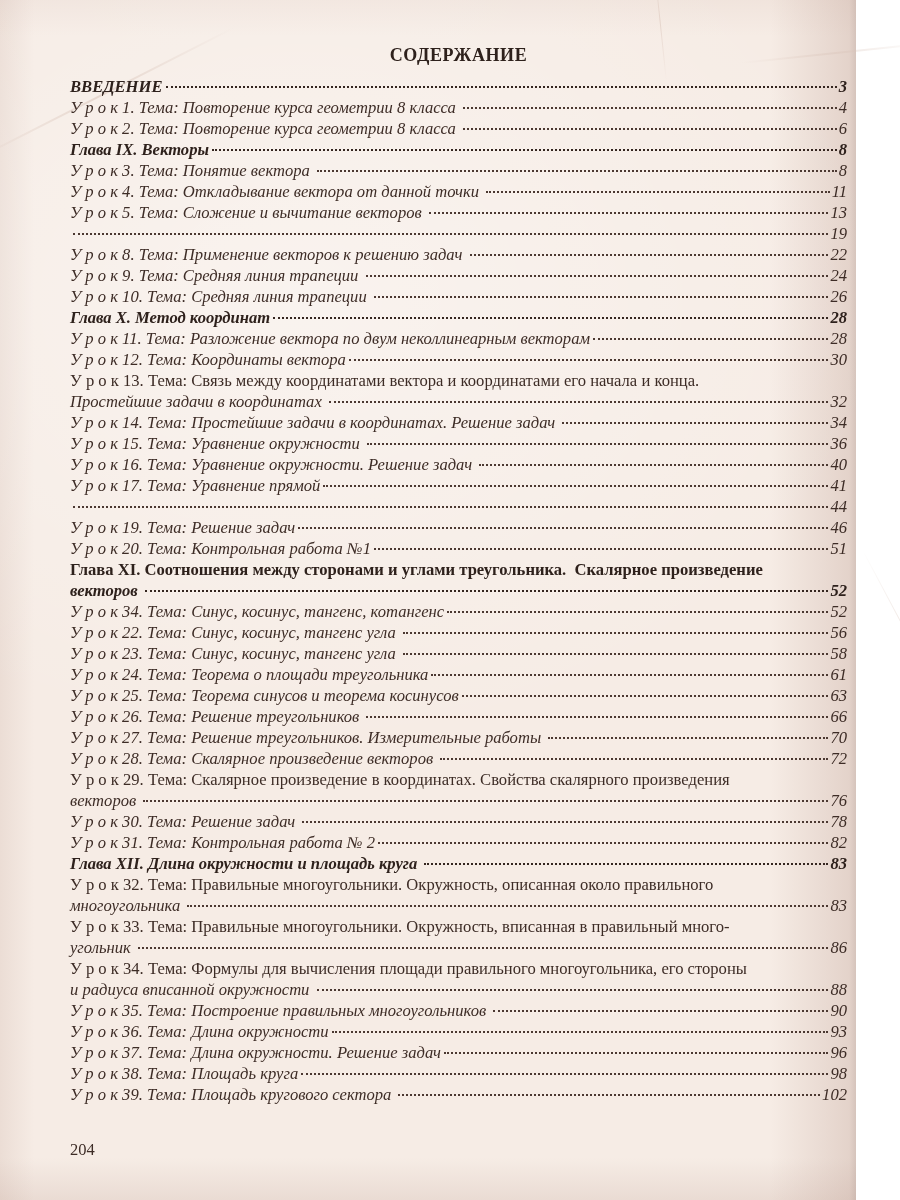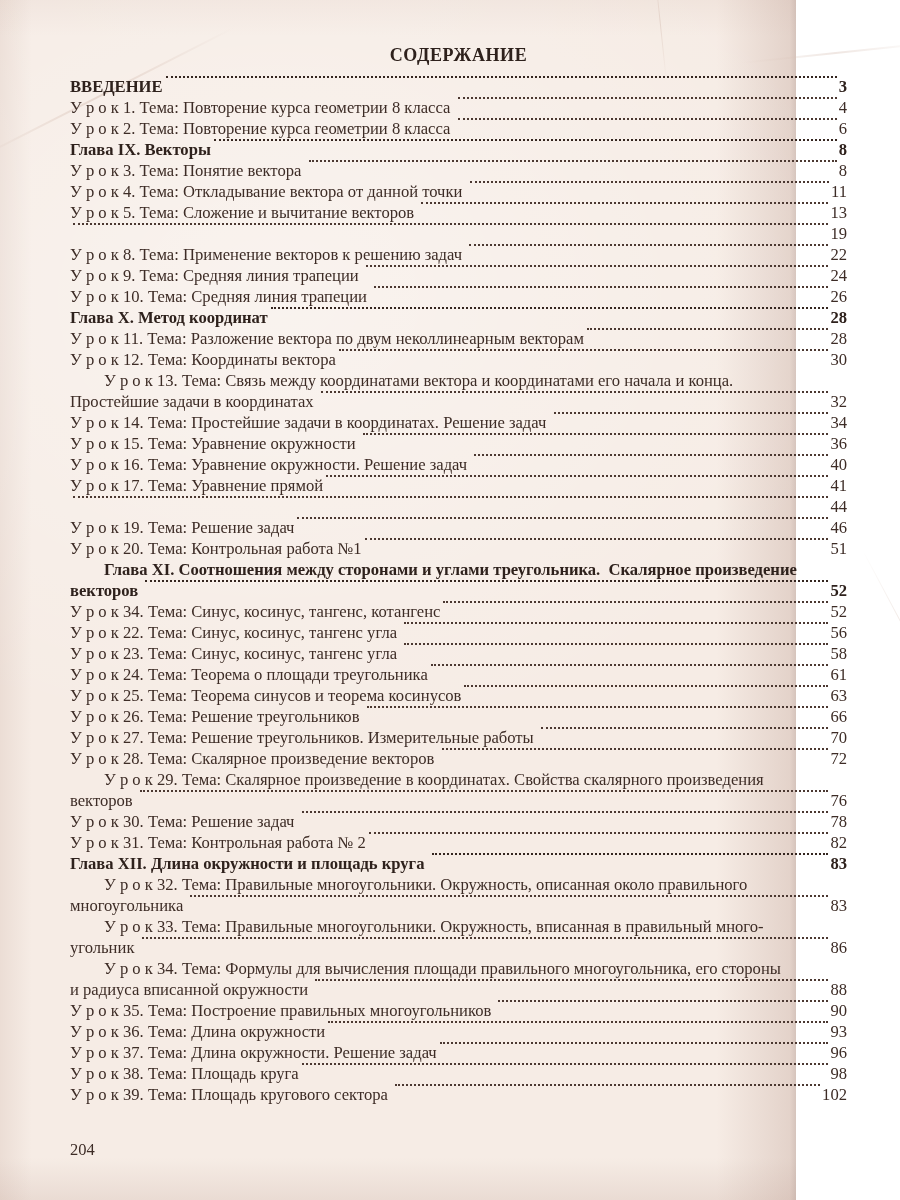--- a/index.html
+++ b/index.html
@@ -11,21 +11,21 @@
   * { box-sizing: border-box; }
   html, body { margin: 0; padding: 0; }
   body {
     width: 900px; height: 1200px;
     font-family: "Liberation Serif", "DejaVu Serif", serif;
     color: var(--ink);
     overflow: hidden;
   }
   .paper {
     position: relative;
-    width: 796px; height: 1200px;
+    width: 856px; height: 1200px;
     background:
       radial-gradient(ellipse 900px 700px at 35% 25%, rgba(255,255,255,0.38), rgba(255,255,255,0) 65%),
       linear-gradient(90deg, rgba(201,172,160,0) 90%, rgba(185,152,140,0.30) 99.2%, rgba(160,130,120,0.38) 100%),
       linear-gradient(270deg, rgba(201,172,160,0) 96%, rgba(197,168,156,0.22) 100%),
       linear-gradient(0deg, rgba(190,160,148,0.22) 0%, rgba(190,160,148,0) 3.5%),
       linear-gradient(180deg, rgba(216,192,182,0.18) 0%, rgba(216,192,182,0) 3%),
       var(--paper);
   }
   .crease {
     position: absolute;
@@ -52,22 +52,22 @@
     font-weight: bold;
     letter-spacing: 0.6px;
     color: var(--ink-bold);
   }
   .toc {
     font-size: 16.6px;
     line-height: 21px;
   }
   .entry { font-weight: normal; }
   .entry.bold { font-weight: bold; color: var(--ink-bold); }
-  .tline { white-space: pre-wrap; margin-left: 34px; }
-  .lastline { display: flex; align-items: flex-start; }
+  .tline { white-space: pre-wrap; }
+  .lastline { display: flex; align-items: center; font-style: italic; }
   .lastline .txt { white-space: pre-wrap; flex: 0 1 auto; }
   .dots {
     flex: 1 1 12px;
     min-width: 12px;
     margin: 0 2px 0 3px;
     border-bottom: 2px dotted #4b3831;
   }
   .entry.bold .dots { border-bottom-color: #34251f; }
   .pg { white-space: pre; }
 

